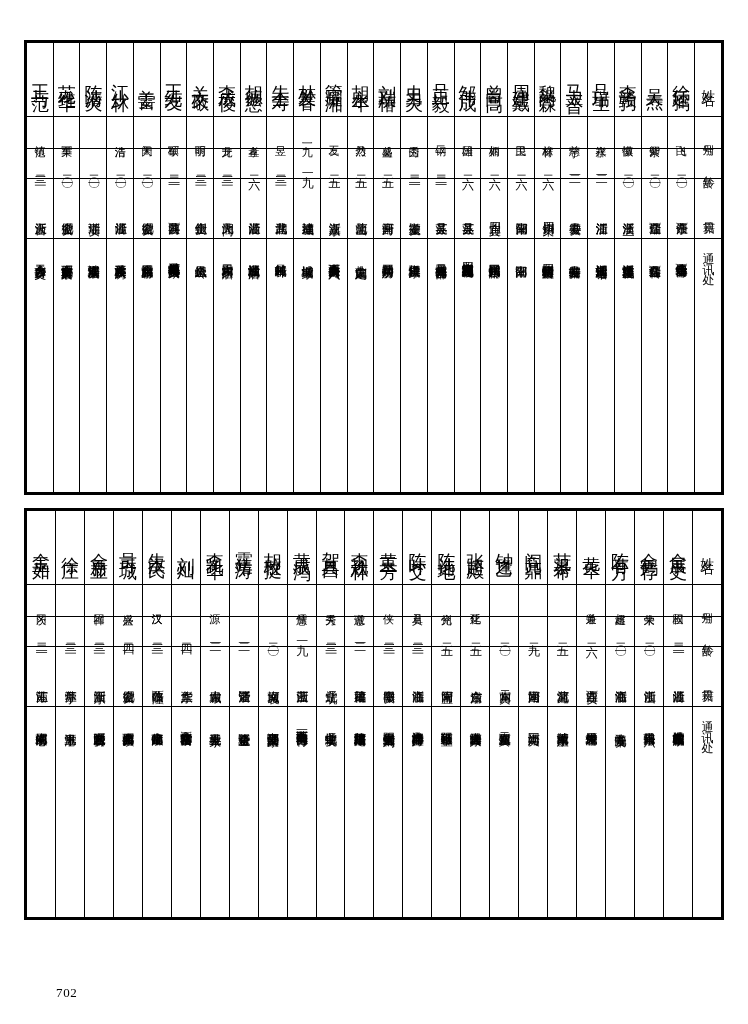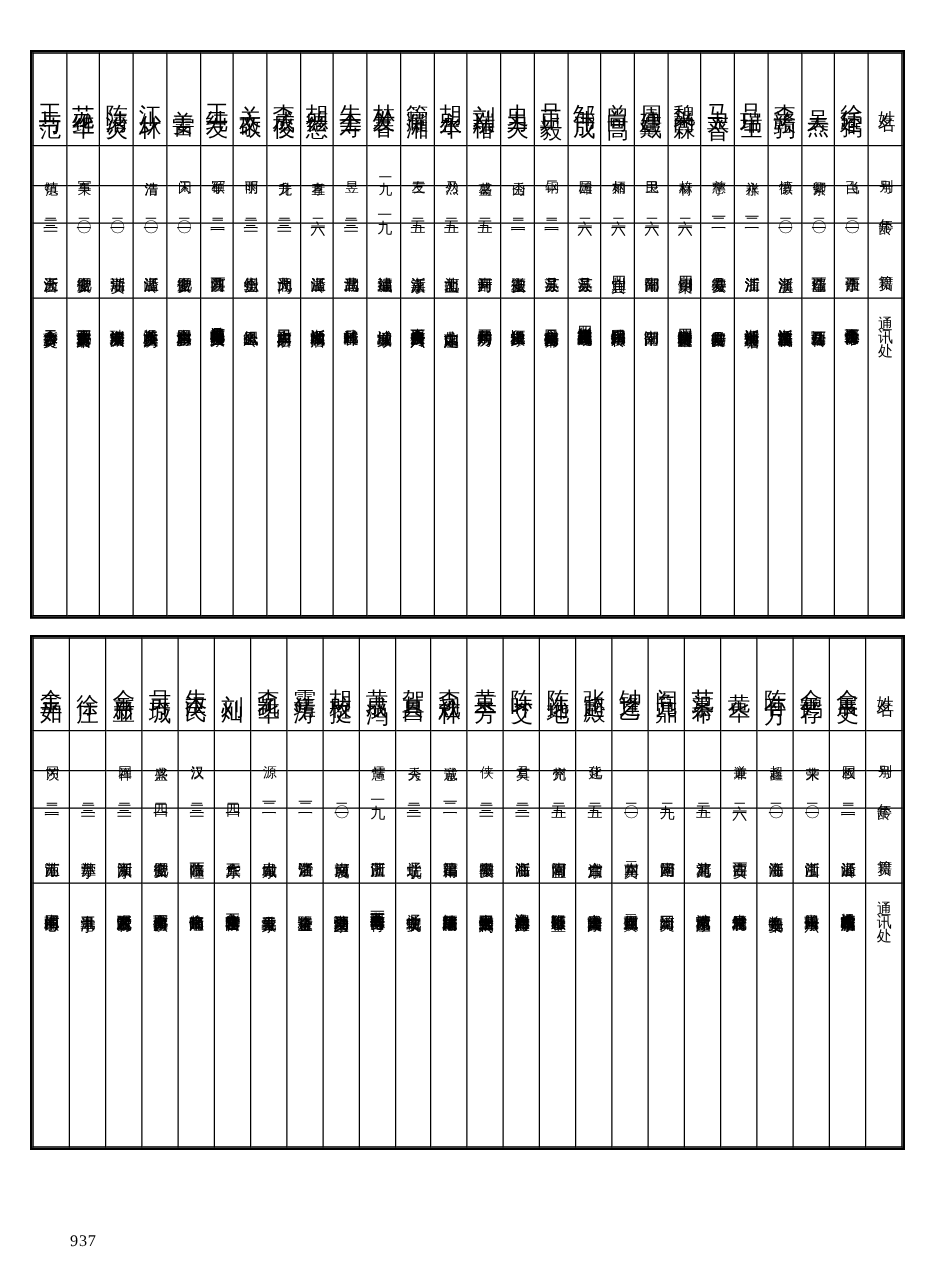--- a/index.html
+++ b/index.html
@@ -357,14 +357,14 @@
             <td class="addr" style="width: 4.16667%;"><span class="v wrap">牛城秀才厦洞村</span></td>
             <td class="addr" style="width: 4.16667%;"><span class="v wrap">临海章安九子</span></td>
             <td class="addr" style="width: 4.16667%;"><span class="v wrap">常山球川水口十六号</span></td>
             <td class="addr" style="width: 4.16667%;"><span class="v wrap">温岭箬横金利亭布庄转咸田下</span></td>
             <td class="addr hdr-col hdr" style="width: 4.16667%; vertical-align: middle; padding-top: 0px;"><span class="v" style="letter-spacing: 0.9em;">通讯处</span></td>
           </tr>
       </tbody>
     </table>
   </div>
 
-  <div class="pageno">937</div>
+  <div class="pageno">702</div>
 </div>
 
 </body></html>

